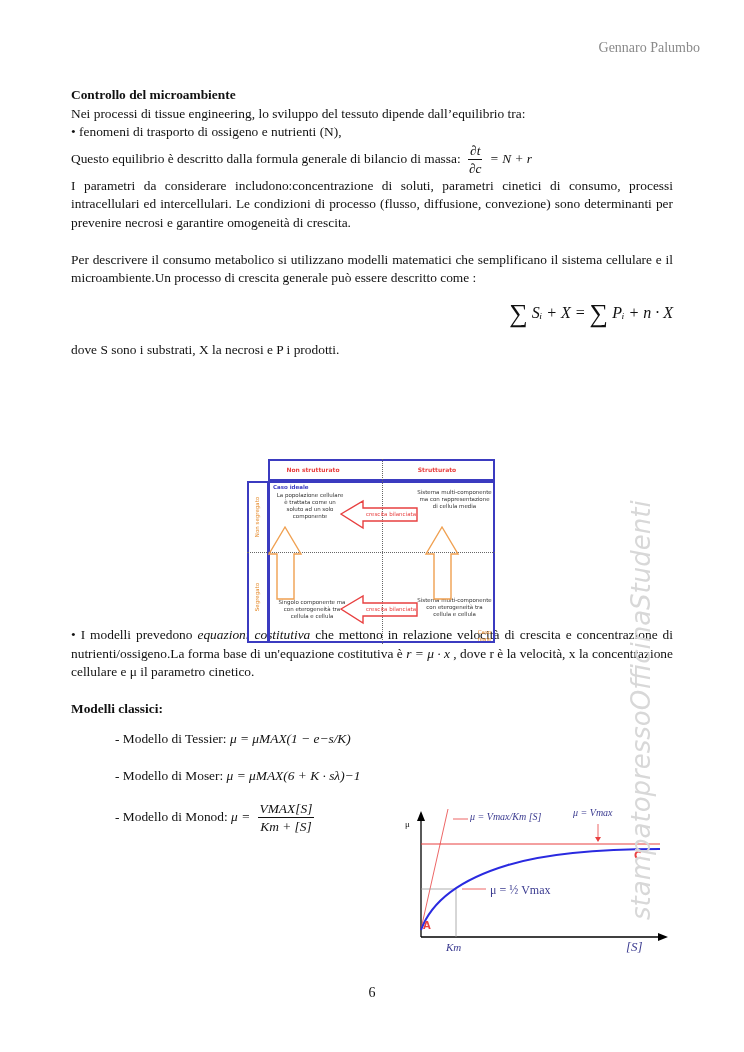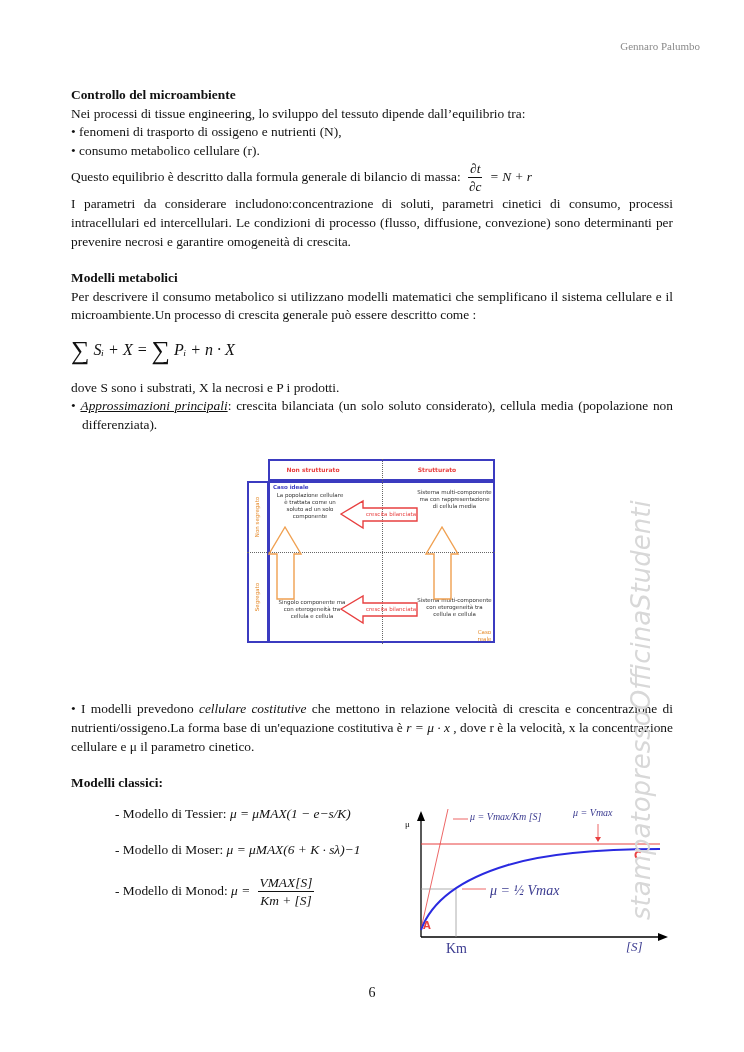--- a/index.html
+++ b/index.html
@@ -1,28 +1,28 @@
 <!DOCTYPE html>
 <html><head>
 <meta charset="utf-8">
 <style>
   html, body { margin:0; padding:0; background:#ffffff; }
   body { width:744px; height:1052px; position:relative; overflow:hidden;
          font-family:"Liberation Serif", "DejaVu Serif", serif; color:#111; font-size:13.4px; }
-  .header-author { position:absolute; top:40px; right:44px; font-size:11px; color:#8a8a8a; }
+  .header-author { position:absolute; top:40px; right:44px; font-size:14px; color:#8a8a8a; }
   .content { position:absolute; left:71px; top:86px; width:602px; line-height:18.6px; }
   .h { font-weight:bold; }
   .p { margin:0; }
   .just { text-align:justify; }
   .gap { height:18px; }
   .eq-inline { font-style:italic; font-family:"Liberation Serif", serif; }
   .frac { display:inline-block; vertical-align:middle; text-align:center; margin:0 4px; }
   .frac .num { display:block; border-bottom:1px solid #111; padding:0 2px; line-height:17px; }
   .frac .den { display:block; line-height:17px; }
-  .centered-eq { text-align:left; font-size:16px; margin:16px 0 18px 0; font-style:italic; }
+  .centered-eq { text-align:right; font-size:16px; margin:16px 0 18px 0; font-style:italic; }
   .sigma { font-style:normal; font-size:26px; vertical-align:-4px; }
   .bul { padding-left:11px; text-indent:-11px; }
   .under-it { font-style:italic; text-decoration:underline; }
   .it { font-style:italic; }
 
   
   .diagram { position:absolute; left:247px; top:459px; width:250px; height:185px; font-family:"DejaVu Sans", sans-serif; }
   .diagram .topbar { position:absolute; left:21px; top:0; width:227px; height:22px; border:2px solid #3b3bc0; box-sizing:border-box; }
   .diagram .sidebar { position:absolute; left:0; top:22px; width:22px; height:162px; border:2px solid #3b3bc0; box-sizing:border-box; }
   .diagram .mainbox { position:absolute; left:21px; top:22px; width:227px; height:162px; border:2px solid #3b3bc0; box-sizing:border-box; }
@@ -41,48 +41,45 @@
 </style>
 </head>
 <body>
 
 <div class="header-author">Gennaro Palumbo</div>
 
 <div class="content">
   <div class="h">Controllo del microambiente</div>
   <p class="p">Nei processi di tissue engineering, lo sviluppo del tessuto dipende dall’equilibrio tra:</p>
   <p class="p">• fenomeni di trasporto di ossigeno e nutrienti (N),</p>
-  <p class="p">•  consumo metabolico cellulare (r).</p>
   <p class="p" style="margin-top:0;">
     <span>Questo equilibrio è descritto dalla formula generale di bilancio di massa:</span>
     <span class="frac eq-inline">
       <span class="num">∂t</span>
       <span class="den">∂c</span>
     </span>
     <span class="eq-inline">= N + r</span>
   </p>
   <p class="p just">I parametri da considerare includono:concentrazione di soluti, parametri cinetici di consumo, processi intracellulari ed intercellulari. Le condizioni di processo (flusso, diffusione, convezione) sono determinanti per prevenire necrosi e garantire omogeneità di crescita.</p>
 
   <div class="gap"></div>
-  <div class="h">Modelli metabolici</div>
   <p class="p just">Per descrivere il consumo metabolico si utilizzano modelli matematici che semplificano il sistema cellulare e il microambiente.Un processo di crescita generale può essere descritto come :</p>
   <div class="centered-eq">
     <span class="sigma">∑</span>
     <span>Sᵢ + X =</span>
     <span class="sigma">∑</span>
     <span>Pᵢ + n · X</span>
   </div>
   <p class="p">dove S sono i substrati, X la necrosi e P i prodotti.</p>
-  <p class="p just bul">• <span class="under-it">Approssimazioni principali</span><span>: crescita bilanciata (un solo soluto considerato), cellula media (popolazione non differenziata).</span></p>
 
   <div style="height:266px;"></div>
 
   <p class="p just">
     <span>• I modelli prevedono</span>
-    <span class="it">cellulare costitutive</span>
+    <span class="it">equazioni costitutiva</span>
     <span>che mettono in relazione velocità di crescita e concentrazione di nutrienti/ossigeno.La forma base di un'equazione costitutiva è</span>
     <span class="eq-inline">r = μ · x</span>
     <span>, dove r è la velocità, x la concentrazione cellulare e μ il parametro cinetico.</span>
   </p>
 
   <div class="gap"></div>
   <div class="h">Modelli classici:</div>
 
   <div style="margin-left:44px; margin-top:12px;">
     <p class="p" style="margin-bottom:18px;">
@@ -141,23 +138,23 @@
     <line x1="23" y1="92" x2="58" y2="92" stroke="#999" stroke-width="0.8"></line>
     <line x1="58" y1="92" x2="58" y2="140" stroke="#999" stroke-width="0.8"></line>
     <path d="M23,133 C35,100 70,80 110,68 S200,52 262,52" fill="none" stroke="#2a2ae0" stroke-width="2"></path>
     <line x1="64" y1="92" x2="88" y2="92" stroke="#e84040" stroke-width="0.8"></line>
     <line x1="55" y1="22" x2="70" y2="22" stroke="#e84040" stroke-width="0.8"></line>
     <line x1="200" y1="27" x2="200" y2="42" stroke="#e84040" stroke-width="0.8"></line>
     <polygon points="197,40 200,45 203,40" fill="#e84040"></polygon>
   </svg>
   <div style="position:absolute; left:7px; top:22px; font-size:9px;">μ</div>
   <div style="position:absolute; left:228px; top:142px; font-size:13px; font-style:italic; color:#3b3b90;">[S]</div>
-  <div style="position:absolute; left:48px; top:144px; font-size:14px; color:#3b3b90;">Km</div>
+  <div style="position:absolute; left:48px; top:144px; font-size:11px; font-style:italic; color:#3b3b90;">Km</div>
   <div style="position:absolute; left:25px; top:123px; font-size:10px; color:#e84040; font-weight:bold; font-family:'DejaVu Sans',sans-serif;">A</div>
   <div style="position:absolute; left:236px; top:53px; font-size:10px; color:#e84040; font-weight:bold; font-family:'DejaVu Sans',sans-serif;">C</div>
   <div style="position:absolute; left:72px; top:14px; font-size:10px; font-style:italic; color:#3b3b90;">μ = Vmax/Km [S]</div>
   <div style="position:absolute; left:175px; top:10px; font-size:10px; font-style:italic; color:#3b3b90;">μ = Vmax</div>
-  <div style="position:absolute; left:92px; top:86px; font-size:14px; font-style:italic; color:#3b3b90;">μ = ½ Vmax</div>
+  <div style="position:absolute; left:92px; top:86px; font-size:12px; color:#3b3b90;">μ = ½ Vmax</div>
 </div>
 
 <div class="watermark">stampatopressoOfficinaStudenti</div>
 
 <div class="page-num">6</div>
 
 </body></html>

